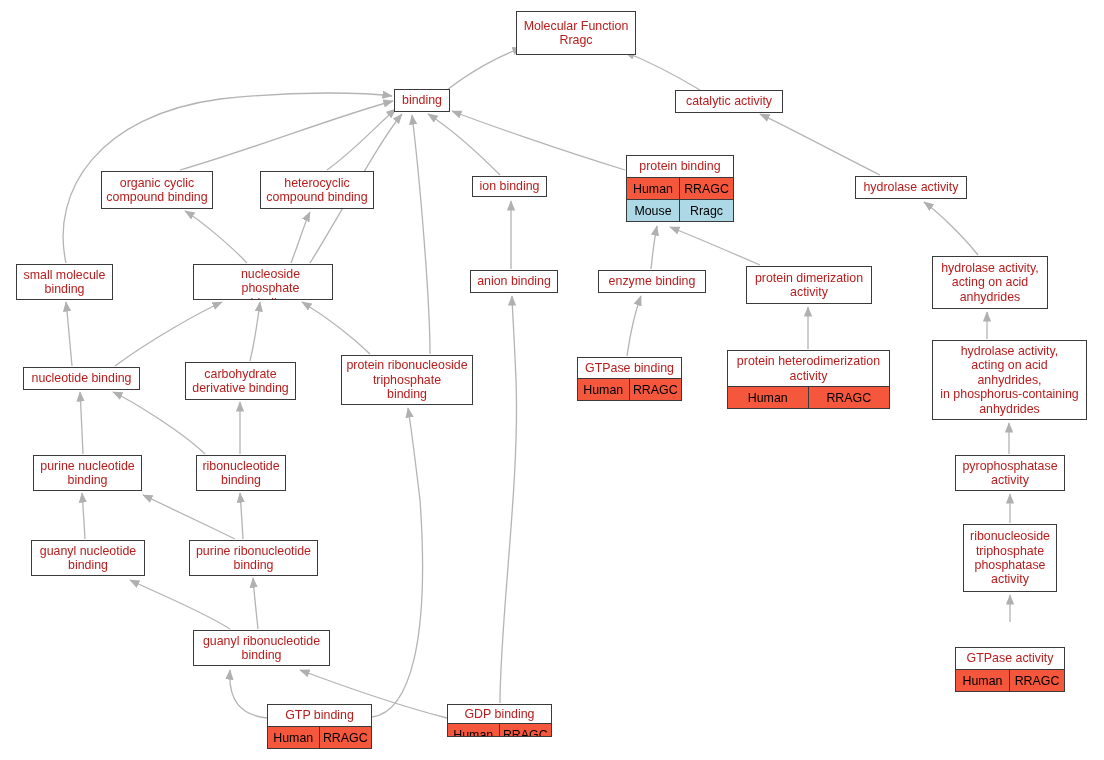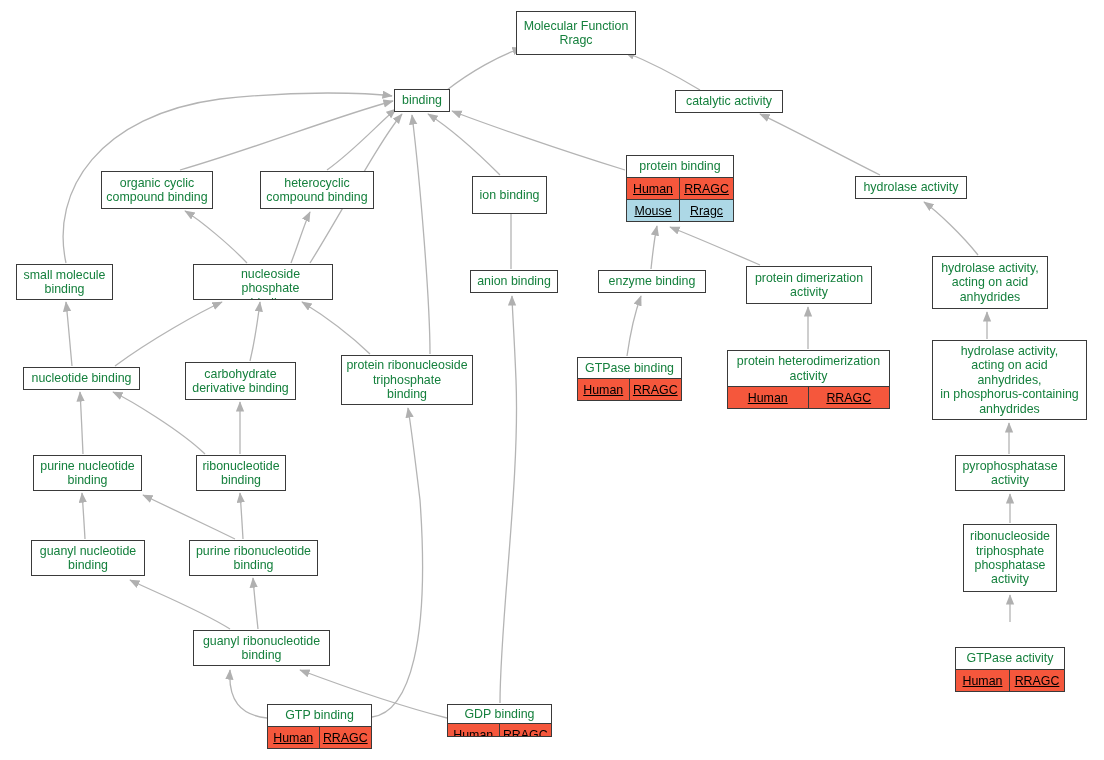--- a/index.html
+++ b/index.html
@@ -32,42 +32,41 @@
     overflow: hidden;
   }
   .go-title {
     flex: 1 1 auto;
     display: flex;
     align-items: center;
     justify-content: center;
     text-align: center;
     font-size: 12.4px;
     line-height: 14.4px;
-    color: #15803d;
+    color: #b91c1c;
     padding: 2px 4px;
     white-space: pre-line;
     background: #ffffff;
   }
   .go-annorow {
     display: flex;
     flex-direction: row;
     border-top: 1.6px solid #3a3a3a;
     height: 21px;
     flex: 0 0 auto;
   }
   .go-annocell {
     flex: 1 1 50%;
     display: flex;
     align-items: center;
     justify-content: center;
     font-size: 12.4px;
     line-height: 14px;
     color: #000000;
     box-sizing: border-box;
-    text-decoration: underline;
   }
   .go-annocell.left {
     border-right: 1.6px solid #3a3a3a;
   }
 </style>
 </head>
 <body>
 
 <div id="canvas">
   <svg id="edge-layer" viewBox="0 0 1104 760" xmlns="http://www.w3.org/2000/svg">
@@ -129,21 +128,21 @@
         <div class="go-title">catalytic activity</div>
       </div>
       <div class="go-node" style="left: 101px; top: 171px; width: 112px; height: 38px;">
         <div class="go-title">organic cyclic
 compound binding</div>
       </div>
       <div class="go-node" style="left: 260px; top: 171px; width: 114px; height: 38px;">
         <div class="go-title">heterocyclic
 compound binding</div>
       </div>
-      <div class="go-node" style="left: 472px; top: 176px; width: 75px; height: 38px;">
+      <div class="go-node" style="left: 472px; top: 176px; width: 75px; height: 21px;">
         <div class="go-title">ion binding</div>
       </div>
       <div class="go-node" style="left: 626px; top: 155px; width: 108px; height: 67px;">
         <div class="go-title">protein binding</div>
         <div class="go-annorow">
           <div class="go-annocell left" style="background: rgb(245, 87, 60);">Human</div>
           <div class="go-annocell" style="background: rgb(245, 87, 60);">RRAGC</div>
         </div>
         <div class="go-annorow">
           <div class="go-annocell left" style="background: rgb(173, 216, 230);">Mouse</div>

